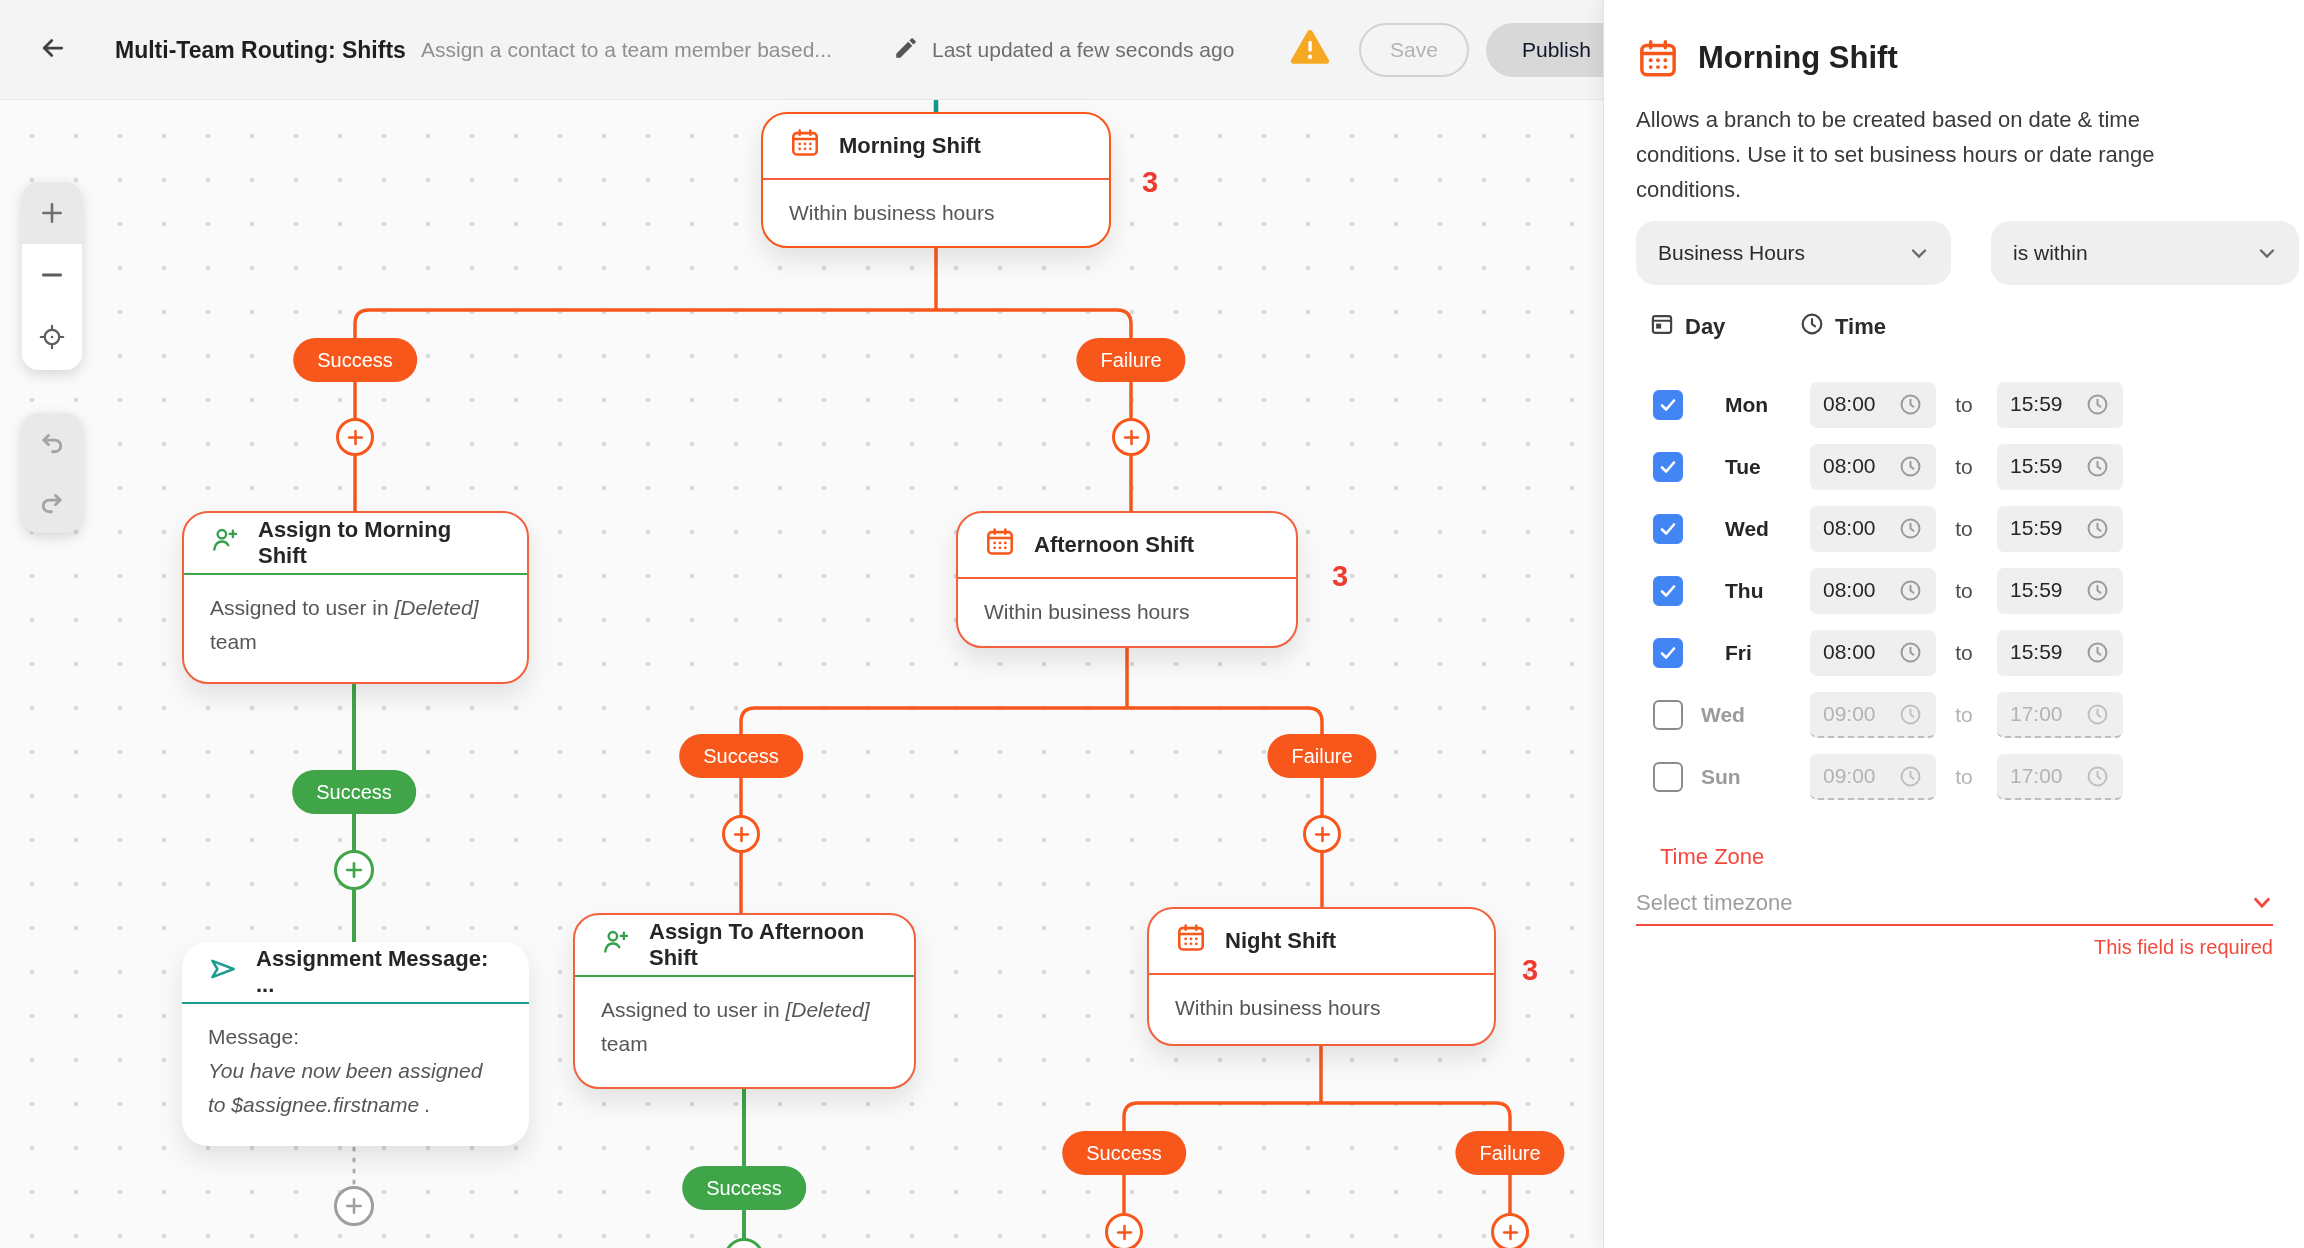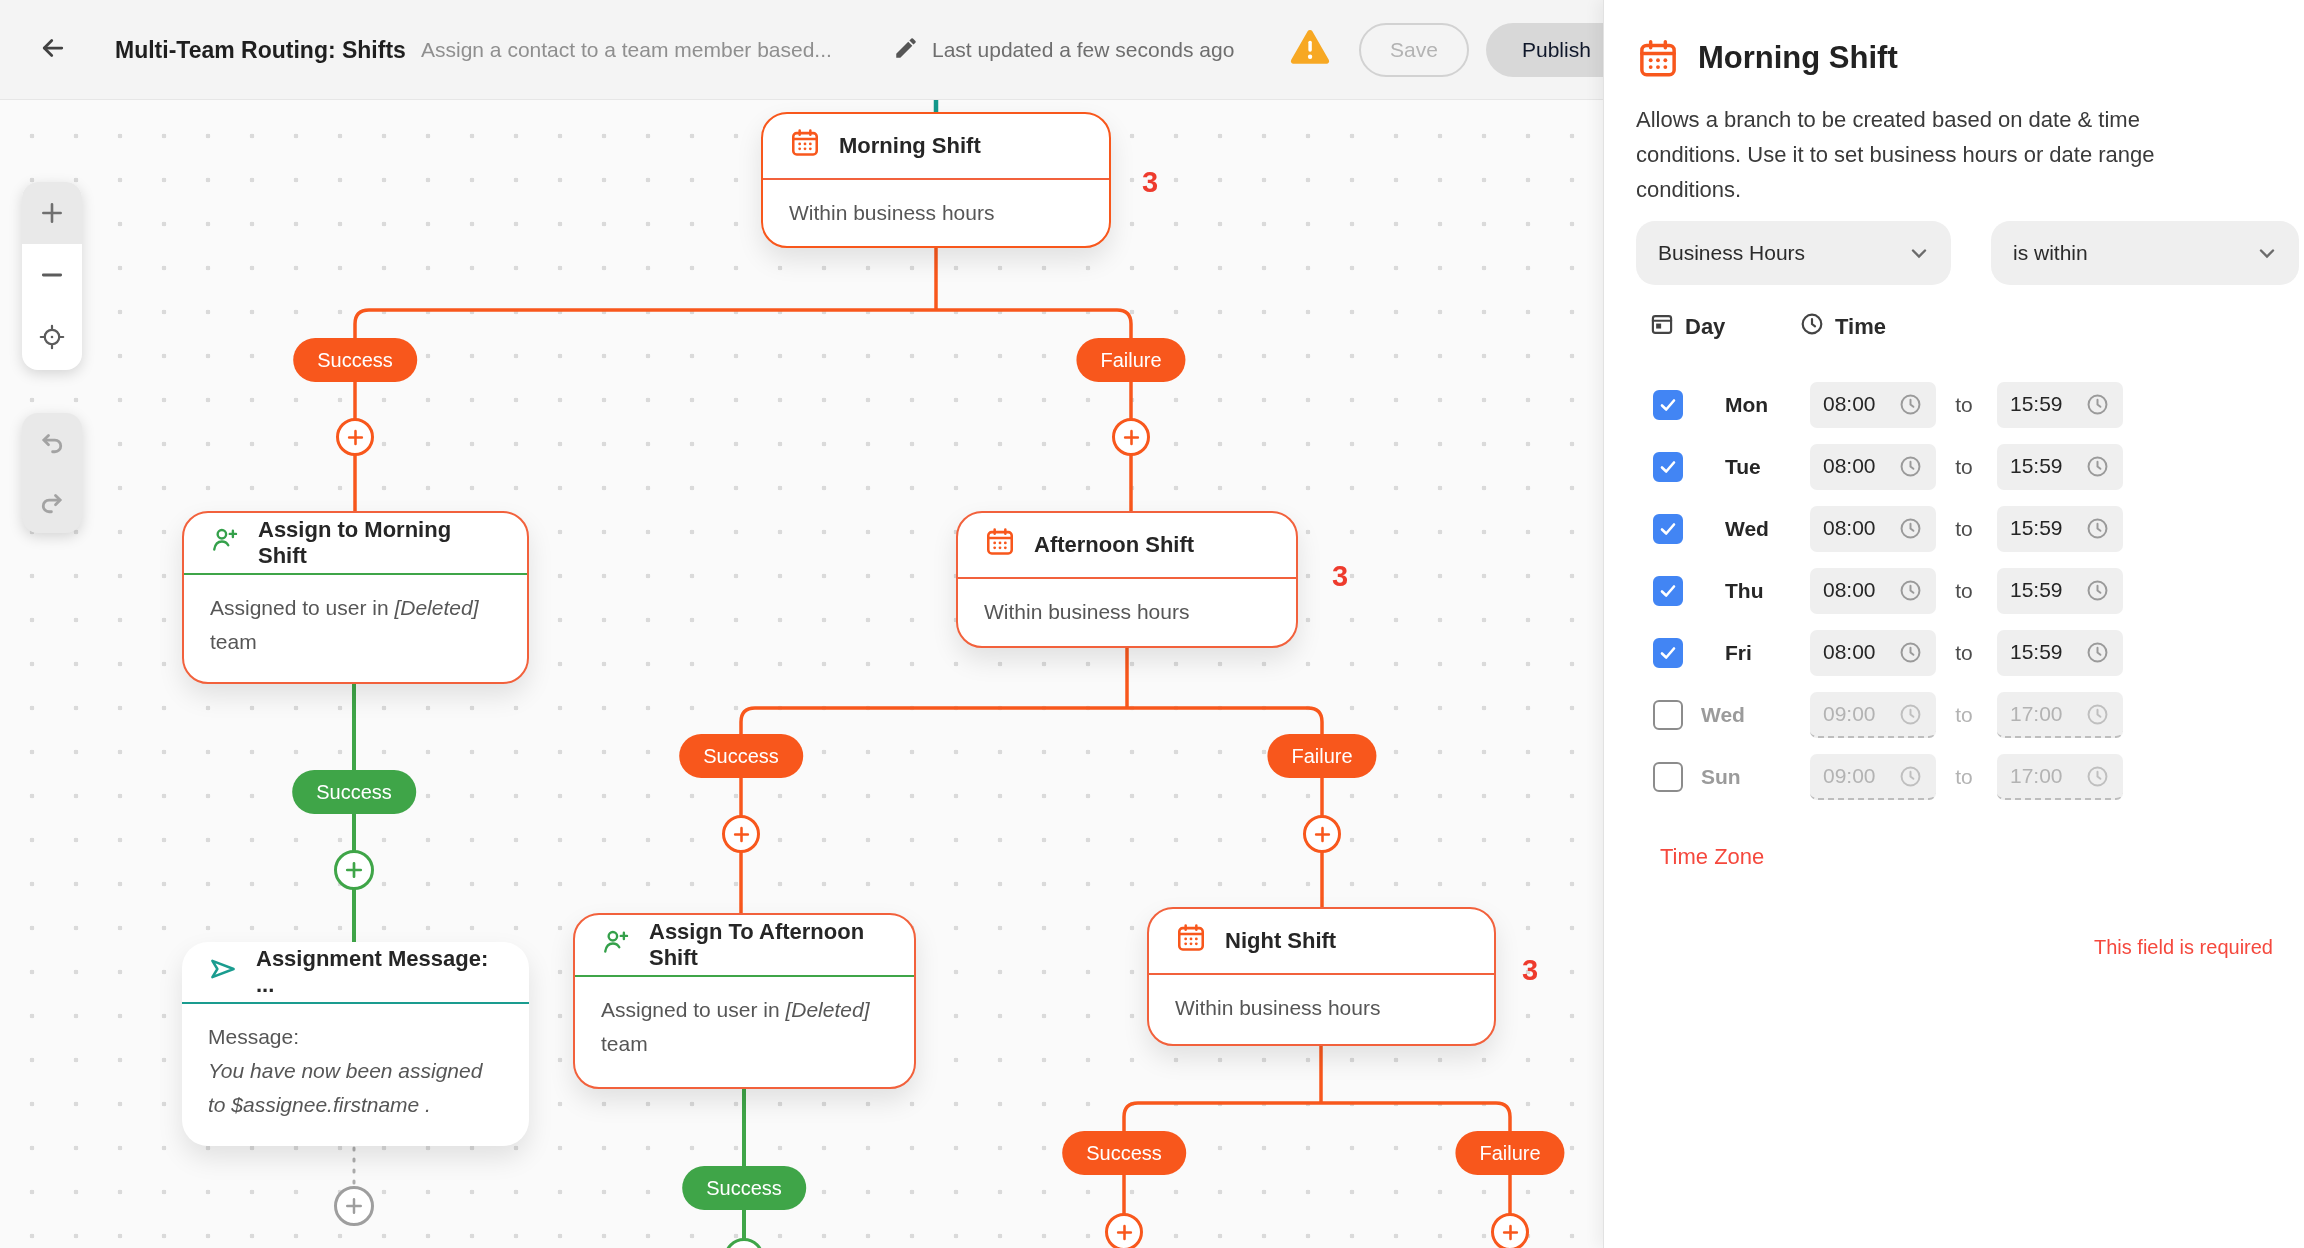--- a/index.html
+++ b/index.html
@@ -578,14 +578,20 @@
           <span>17:00</span>
           <svg width="25" height="25" viewBox="0 0 24 24" fill="none" stroke="#999" stroke-width="1.9" stroke-linecap="round">
             <circle cx="12" cy="12" r="8.6"></circle>
             <path d="M12 7.4V12l2.8 2.2"></path>
           </svg>
         </span>
     </div>
   </div>
 
   <div class="tz-label">Time Zone</div>
+  <div class="tz-select">
+    <span>Select timezone</span>
+    <span><svg width="22" height="15" viewBox="0 0 20 14" fill="none" stroke="#f5483d" stroke-width="2.6" stroke-linecap="round">
+          <path d="M4 4 10 10.5 16 4"></path>
+        </svg></span>
+  </div>
   <div class="tz-error">This field is required</div>
 </div>
 
 </body></html>

